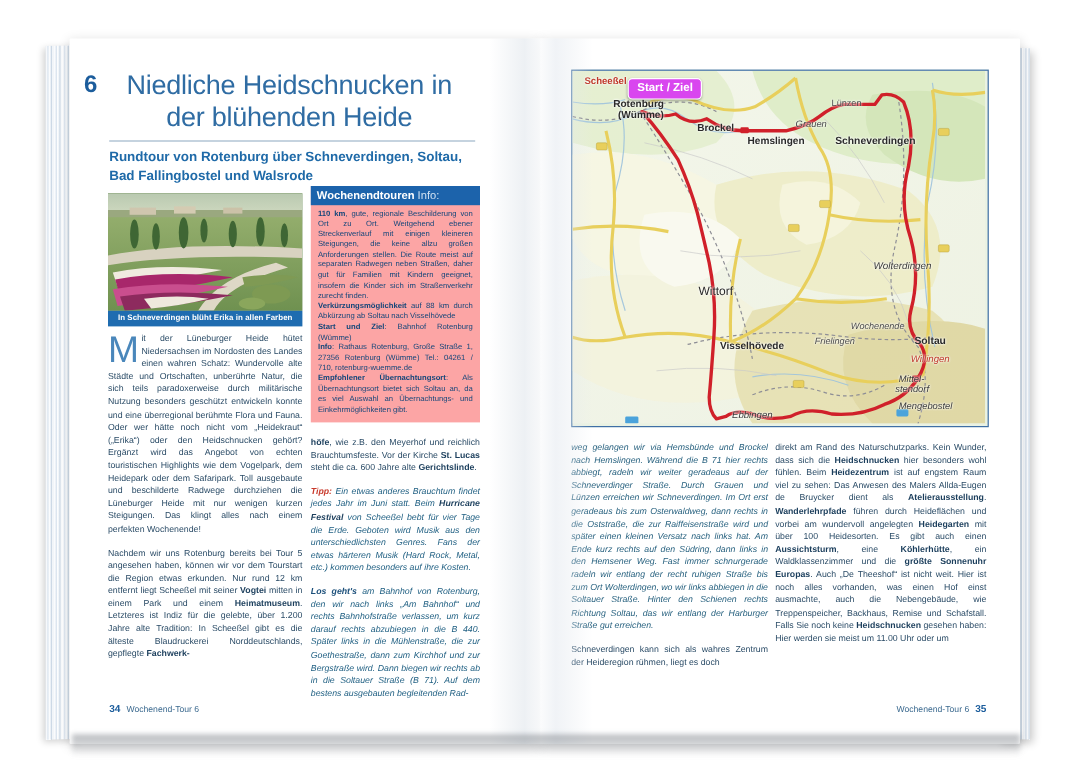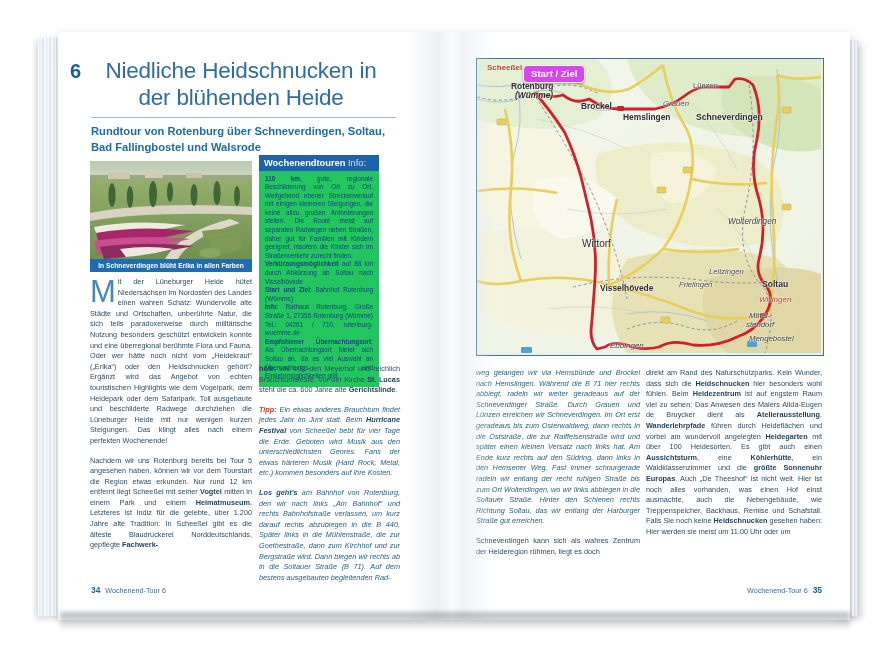--- a/index.html
+++ b/index.html
@@ -84,22 +84,22 @@
   }
   .photo svg{display:block;}
   .photo-caption{
     position:absolute;left:32px;top:227px;width:162px;height:13px;
     background:#1f6cb0;color:#fff;font-size:6.6px;font-weight:bold;
     display:flex;align-items:center;justify-content:center;text-align:center;
     letter-spacing:.05px;
   }
   
   .infobox{
-    position:absolute;left:201px;top:123px;width:120px;
-    background:#22c55e;
+    position:absolute;left:201px;top:123px;width:141px;
+    background:#fca5a5;
   }
   .infobox-head{
     background:#1c63ab;color:#fff;padding:2.5px 5px 3px 5px;
     font-size:9.3px;
   }
   .infobox-head b{font-weight:bold;}
   .infobox-head span{font-weight:400;color:#cfe1f2;}
   .infobox-body{
     padding:4px 6px 6px 6px;font-size:6.4px;line-height:8.6px;
     color:#14467a;text-align:justify;
@@ -350,30 +350,30 @@
 
         <g>
           <rect x="44" y="288" width="11" height="6" rx="1.2" fill="#4ba3db"></rect>
           <rect x="270" y="282" width="10" height="6" rx="1.2" fill="#4ba3db"></rect>
         </g>
       </svg>
 
       <div style="position:absolute;left:0;top:0;width:344px;height:294px;pointer-events:none;">
         <span style="position:absolute;left:10px;top:4px;font-size:8px;font-weight:bold;color:#c0392b;text-shadow:0 0 2px #fff,0 0 2px #fff;">Scheeßel</span>
         <span style="position:absolute;left:34px;top:22px;font-size:8.4px;font-weight:bold;color:#2a2a2a;text-shadow:0 0 2px #fff,0 0 2px #fff;">Rotenburg</span>
-        <span style="position:absolute;left:38px;top:31px;font-size:8.4px;font-weight:bold;color:#2a2a2a;text-shadow:0 0 2px #fff,0 0 2px #fff;font-style:italic;">(Wümme)</span>
+        <span style="position:absolute;left:38px;top:31px;font-size:8.4px;font-weight:bold;color:#2a2a2a;text-shadow:0 0 2px #fff,0 0 2px #fff;">(Wümme)</span>
         <span style="position:absolute;left:104px;top:42px;font-size:8.4px;font-weight:bold;color:#2a2a2a;text-shadow:0 0 2px #fff,0 0 2px #fff;">Brockel</span>
         <span style="position:absolute;left:146px;top:53px;font-size:8.4px;font-weight:bold;color:#2a2a2a;text-shadow:0 0 2px #fff,0 0 2px #fff;">Hemslingen</span>
         <span style="position:absolute;left:176px;top:22px;font-size:7.6px;color:#4a4a4a;text-shadow:0 0 2px #fff,0 0 2px #fff;margin-left:40px;">Lünzen</span>
         <span style="position:absolute;left:186px;top:40px;font-size:7.8px;font-style:italic;color:#4a4a4a;text-shadow:0 0 2px #fff,0 0 2px #fff;">Grauen</span>
         <span style="position:absolute;left:219px;top:10px;font-size:8.6px;font-weight:bold;color:#2a2a2a;text-shadow:0 0 2px #fff,0 0 2px #fff;margin-top:43px;">Schneverdingen</span>
         <span style="position:absolute;left:105px;top:179px;font-size:10px;font-weight:normal;color:#2a2a2a;text-shadow:0 0 2px #fff,0 0 2px #fff;text-align:center;">Wittorf</span>
         <span style="position:absolute;left:123px;top:224px;font-size:8.4px;font-weight:bold;color:#2a2a2a;text-shadow:0 0 2px #fff,0 0 2px #fff;">Visselhövede</span>
         <span style="position:absolute;left:202px;top:221px;font-size:7.6px;font-style:italic;color:#4a4a4a;text-shadow:0 0 2px #fff,0 0 2px #fff;">Frielingen</span>
-        <span style="position:absolute;left:232px;top:208px;font-size:7.6px;font-style:italic;color:#4a4a4a;text-shadow:0 0 2px #fff,0 0 2px #fff;">Leitzingen</span>
+        <span style="position:absolute;left:232px;top:208px;font-size:7.6px;font-style:italic;color:#4a4a4a;text-shadow:0 0 2px #fff,0 0 2px #fff;">Wochenende</span>
         <span style="position:absolute;left:285px;top:220px;font-size:8.6px;font-weight:bold;color:#2a2a2a;text-shadow:0 0 2px #fff,0 0 2px #fff;">Soltau</span>
         <span style="position:absolute;left:251px;top:158px;font-size:8.2px;font-style:italic;color:#3a3a3a;text-shadow:0 0 2px #fff,0 0 2px #fff;">Wolterdingen</span>
         <span style="position:absolute;left:282px;top:236px;font-size:8px;font-style:italic;color:#c0392b;text-shadow:0 0 2px #fff,0 0 2px #fff;">Willingen</span>
         <span style="position:absolute;left:272px;top:252px;font-size:7.8px;font-style:italic;color:#3a3a3a;text-shadow:0 0 2px #fff,0 0 2px #fff;">Mittel-</span>
         <span style="position:absolute;left:269px;top:261px;font-size:7.8px;font-style:italic;color:#3a3a3a;text-shadow:0 0 2px #fff,0 0 2px #fff;">stendorf</span>
         <span style="position:absolute;left:272px;top:275px;font-size:7.8px;font-style:italic;color:#3a3a3a;text-shadow:0 0 2px #fff,0 0 2px #fff;">Mengebostel</span>
 
         <span style="position:absolute;left:133px;top:282px;font-size:8px;font-style:italic;color:#3a3a3a;text-shadow:0 0 2px #fff,0 0 2px #fff;">Ebbingen</span>
 
         <span style="position:absolute;left:46px;top:6px;background:#d946ef;color:#fff;

